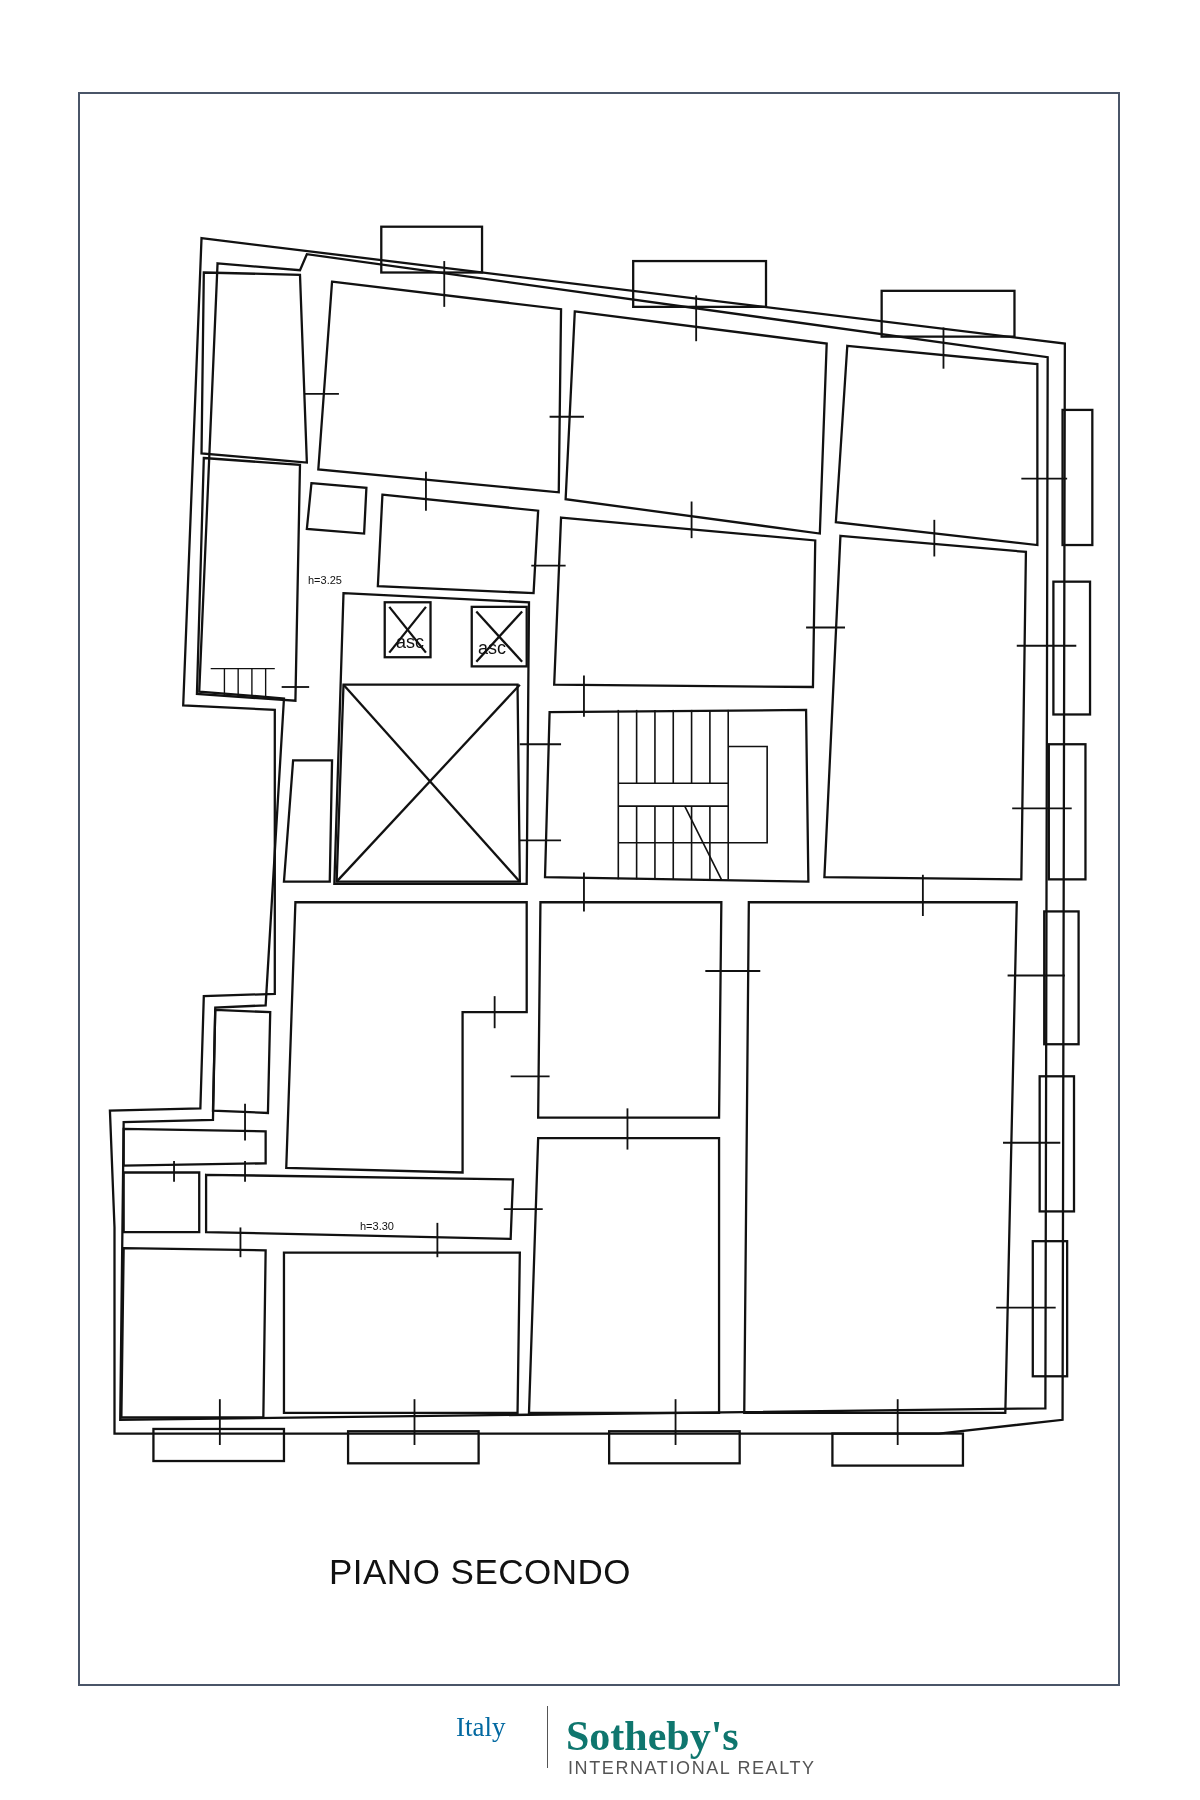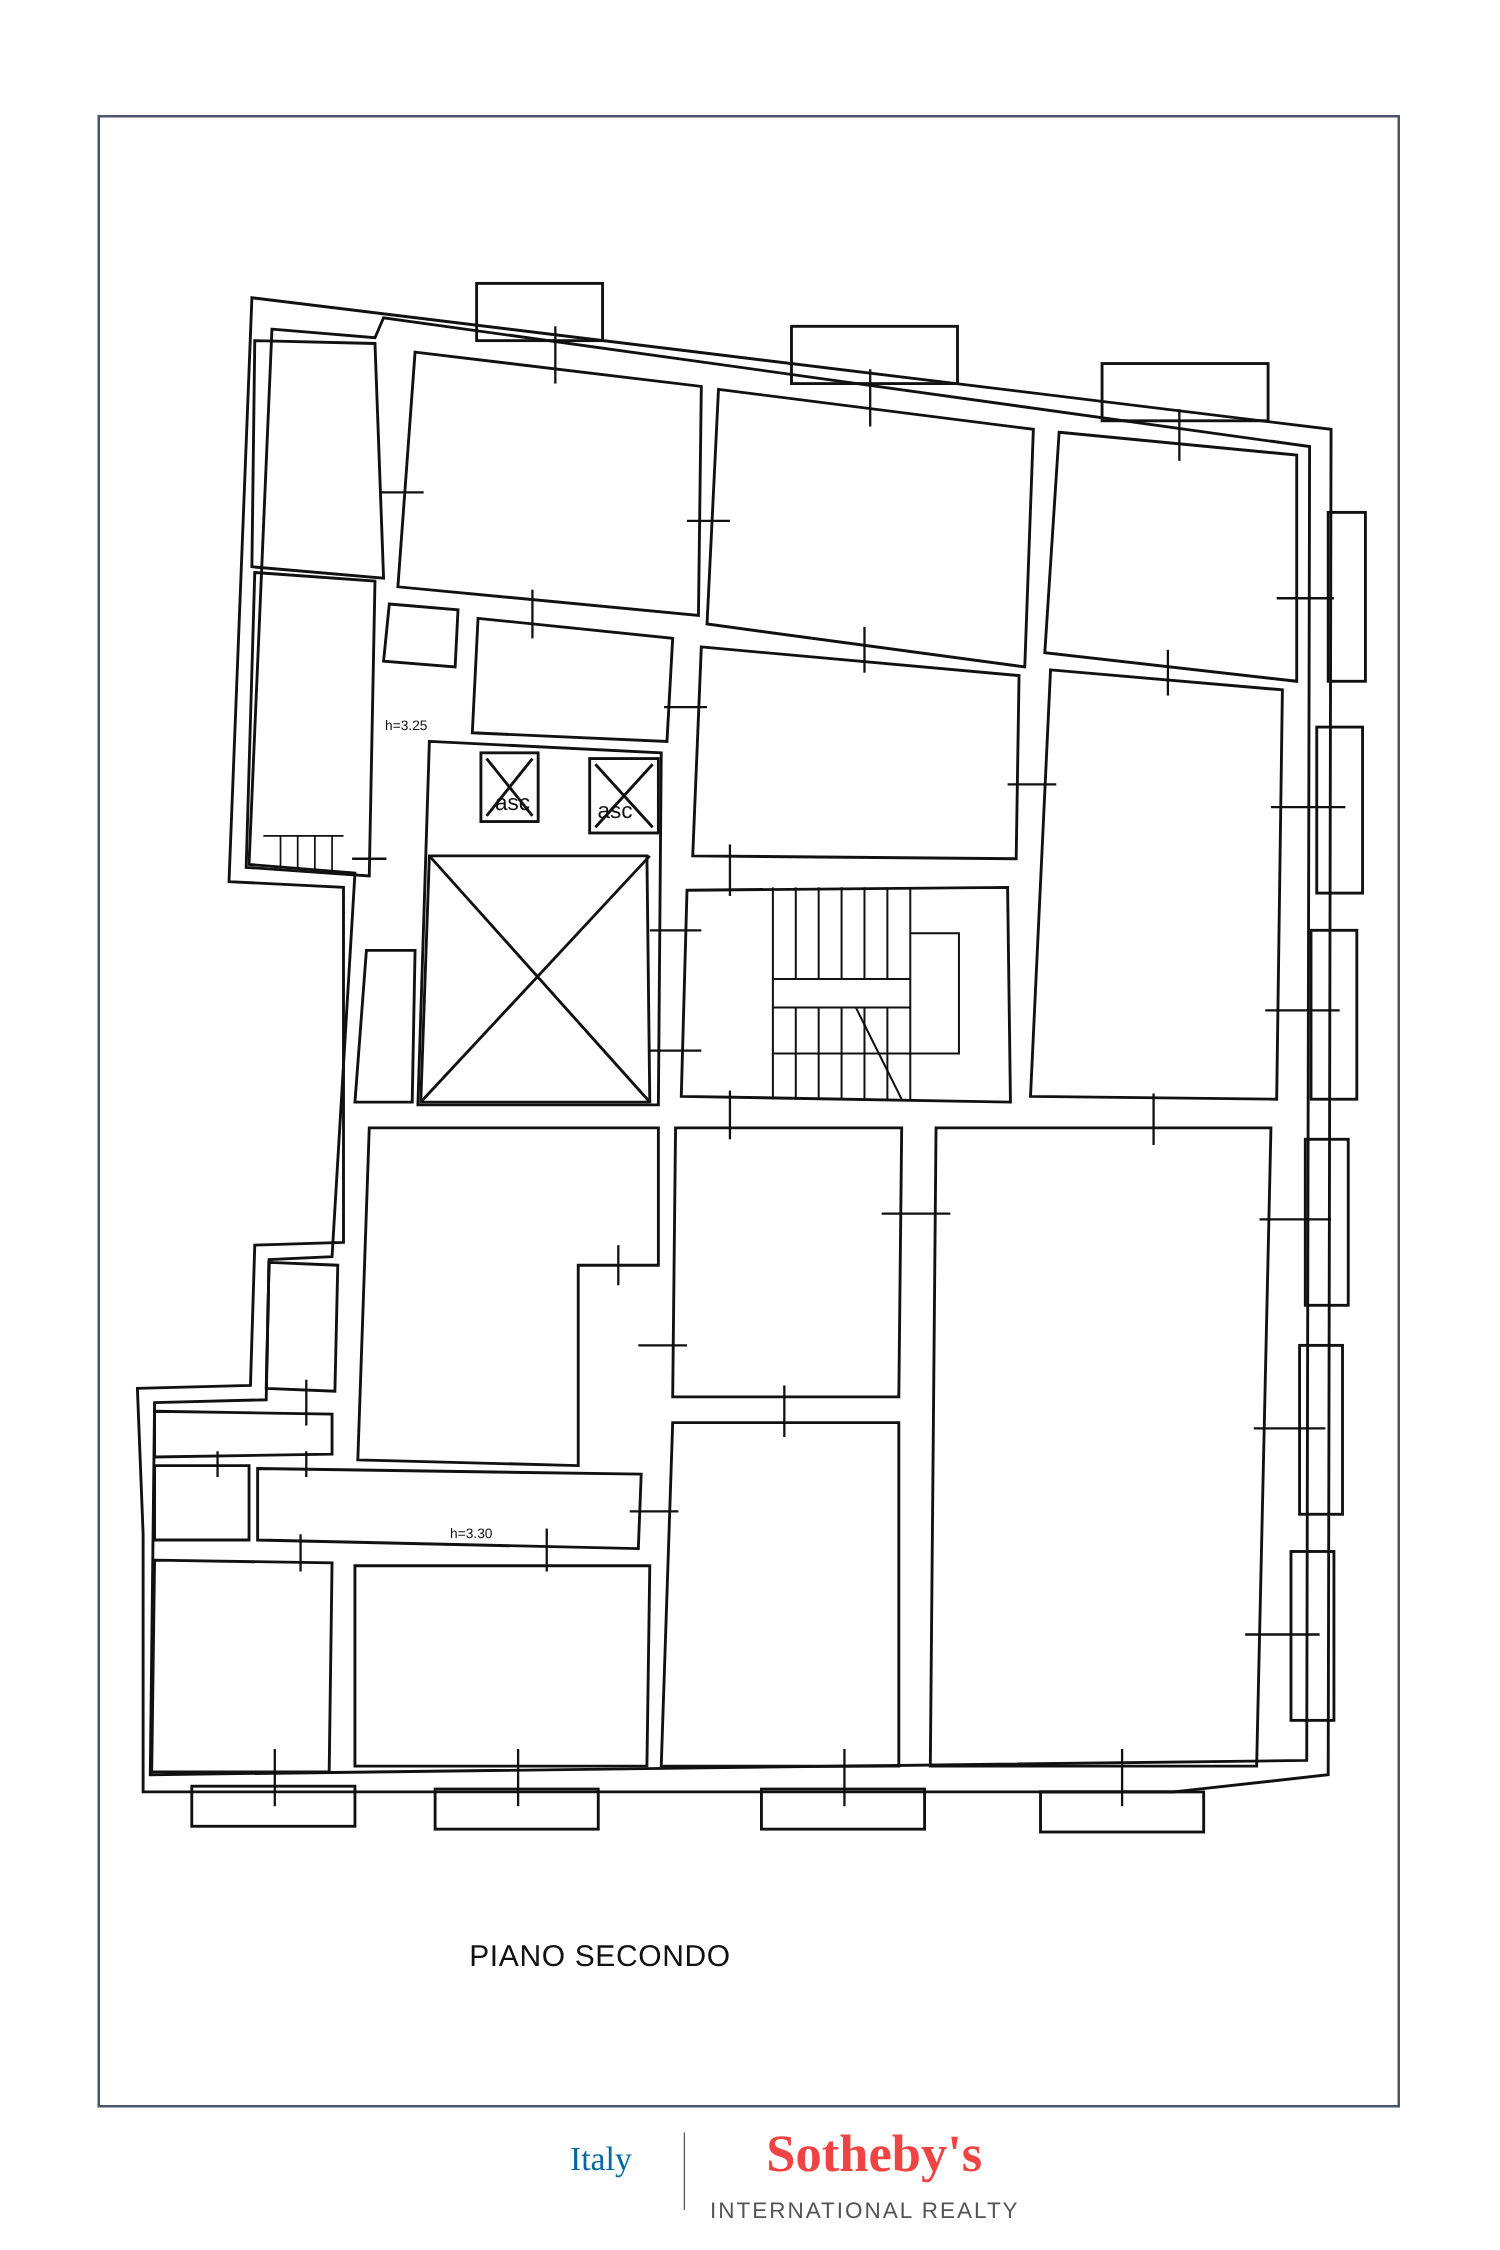--- a/index.html
+++ b/index.html
@@ -1,23 +1,23 @@
 <!DOCTYPE html>
 <html><head>
 <meta charset="utf-8">
 <style>
   html,body{margin:0;padding:0;background:#fff;}
   body{width:1200px;height:1800px;position:relative;overflow:hidden;font-family:"Liberation Sans",sans-serif;}
   .frame{position:absolute;left:78px;top:92px;width:1042px;height:1594px;border:2px solid #4a5568;box-sizing:border-box;}
   svg.plan{position:absolute;left:0;top:0;}
-  .title{position:absolute;left:0;width:960px;top:1552px;text-align:center;font-size:24px;color:#111;letter-spacing:0.5px;}
+  .title{position:absolute;left:0;width:960px;top:1552px;text-align:center;font-size:35px;color:#111;letter-spacing:0.5px;}
   .logo{position:absolute;top:1700px;left:0;width:1200px;height:80px;}
   .italy{position:absolute;left:456px;top:12px;font-size:27px;color:#0369a1;font-family:Liberation Serif, serif;font-weight:300;}
   .sep{position:absolute;left:547px;top:6px;width:1px;height:62px;background:#555;}
-  .soth{position:absolute;left:566px;top:0px;font-size:42px;color:#ef4444;font-family:"Liberation Serif",serif;font-weight:bold;margin-left:47px;}
+  .soth{position:absolute;left:566px;top:12px;font-size:42px;color:#0f766e;font-family:"Liberation Serif",serif;font-weight:bold;}
   .intl{position:absolute;left:568px;top:58px;font-size:18px;color:#555;letter-spacing:1.6px;font-family:"Liberation Sans",sans-serif;}
 </style>
 </head>
 <body>
 
 <div class="frame"></div>
 
 <svg class="plan" width="1200" height="1800">
  <g transform="scale(1.145)" fill="none" stroke="#111" stroke-width="2">
 

